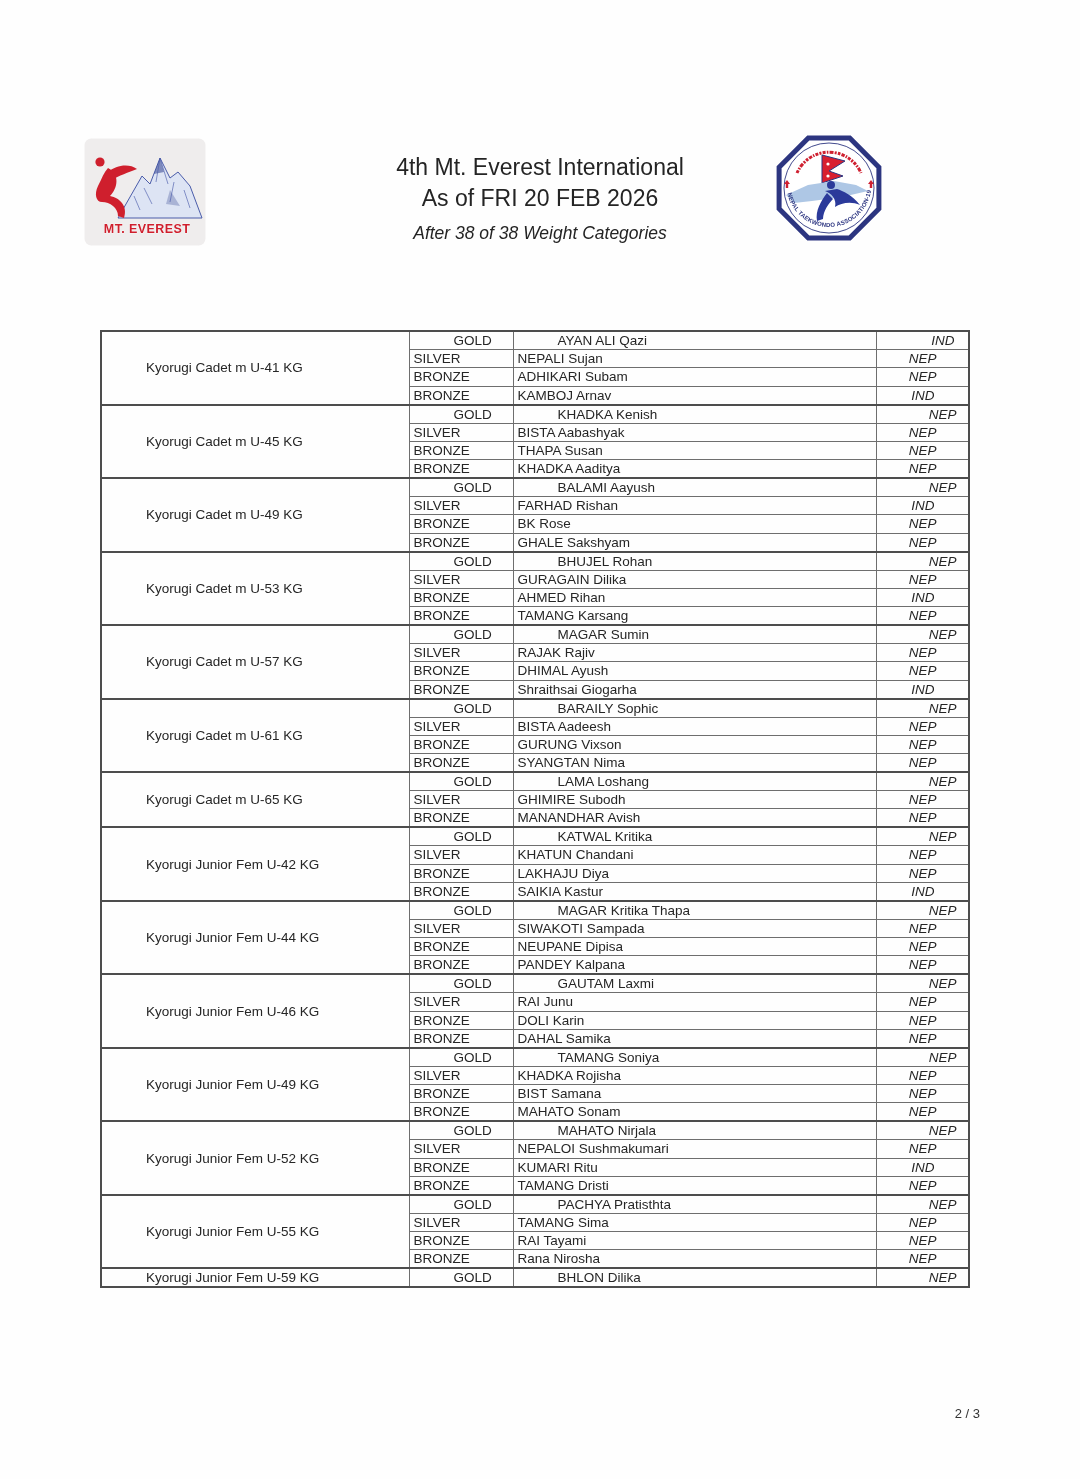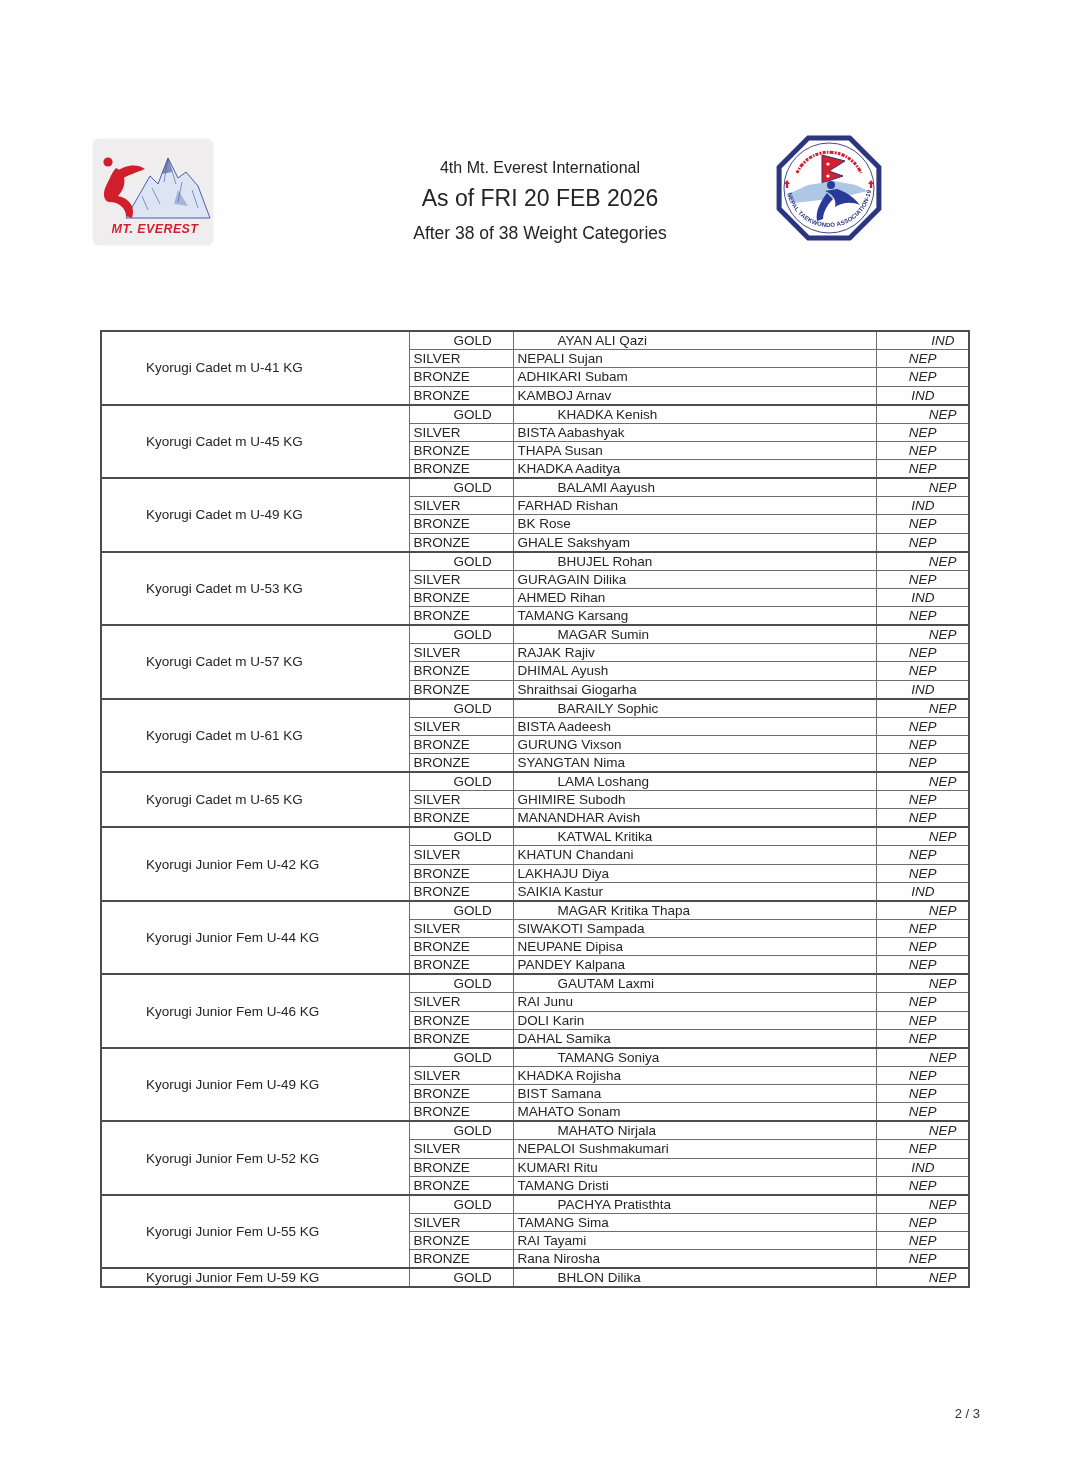--- a/index.html
+++ b/index.html
@@ -7,31 +7,31 @@
   .page {
     position:relative;
     width:1080px; height:1479px;
     background:#fefefe;
     font-family:"Liberation Sans","DejaVu Sans",sans-serif;
     color:#262626;
     overflow:hidden;
   }
 
   
-  .logo-everest { position:absolute; left:92px; top:138px; width:122px; height:108px;font-style:italic; }
+  .logo-everest { position:absolute; left:84px; top:138px; width:122px; height:108px; }
   .logo-nta     { position:absolute; left:772px; top:128px; width:114px; height:120px; }
 
   .header-center {
     position:absolute; left:230px; top:146px; width:620px;
     text-align:center;
   }
   .doc-title   { font-size:25px; line-height:30px; letter-spacing:0.3px; color:#1f1f1f; }
-  .doc-sub     { margin-top:10px; font-size:16px; line-height:23px; color:#242424; }
+  .doc-sub     { margin-top:10px; font-size:23px; line-height:23px; color:#242424; }
   .doc-asof    { margin-top:7px;  font-size:23px;  line-height:24px; color:#242424; }
-  .doc-progress{ margin-top:12px; font-size:17.5px; line-height:22px; color:#242424; }
+  .doc-progress{ margin-top:12px; font-size:17.5px; line-height:22px; color:#242424;font-style:italic; }
 
   
   .table-wrap { position:absolute; left:100px; top:330px; width:869px; }
   table.medals {
     width:868px; border-collapse:collapse; table-layout:fixed;
     font-size:13.5px; color:#262626;
     border:2px solid #4d4d4d;
   }
   table.medals td {
     border:1px solid #6e6e6e;

